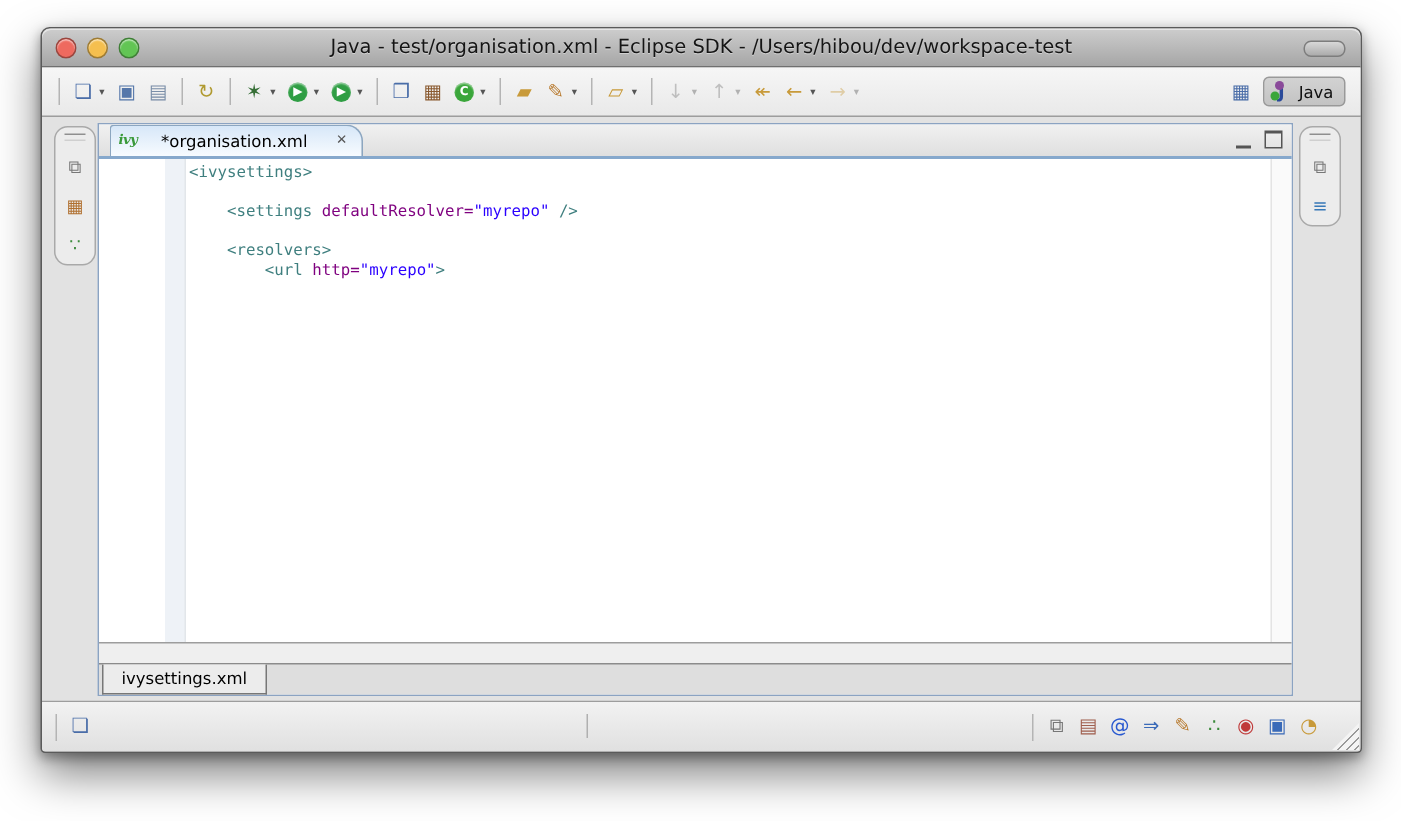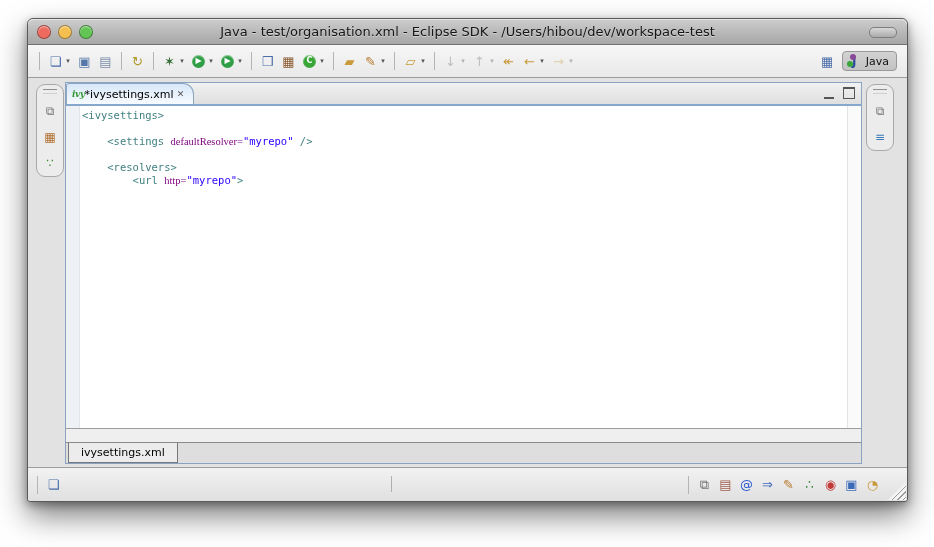--- a/index.html
+++ b/index.html
@@ -42,37 +42,37 @@
     display:flex;flex-direction:column;align-items:center;padding:4px 0;gap:8px;}
   .rail .grip{width:14px;height:3px;border-top:1px solid #8f8f8f;border-bottom:1px solid #cfcfcf;}
   .rail .icn{font-size:12px;}
   #left-rail{left:8px;top:6px;}
   #right-rail{right:13px;top:6px;}
   
   .editor{position:absolute;left:37px;top:4px;width:795px;height:380px;background:#fff;
     border:1px solid #8ba3c2;display:flex;flex-direction:column;}
   .tabrow{height:21px;flex:0 0 21px;background:linear-gradient(#f1f1f1,#dfdfdf);
     border-bottom:2px solid #86a8cc;display:flex;align-items:flex-end;position:relative;}
-  .etab{height:20px;margin-left:0;padding:0 9px 0 5px;display:flex;align-items:center;gap:0;
+  .etab{height:20px;margin-left:7px;padding:0 9px 0 5px;display:flex;align-items:center;gap:16px;
     background:linear-gradient(#d7e7f8,#f7fbff);border:1px solid #8ca6c0;border-bottom:none;
     border-radius:3px 11px 0 0;font-size:11px;color:#000;}
   .ivy-logo{font-style:italic;font-weight:bold;font-size:9px;color:#3a9a3a;letter-spacing:-.5px;
     font-family:"DejaVu Serif","Liberation Serif",serif;}
   .tab-close{font-size:9px;color:#555;margin-left:3px;}
   .tab-ctrls{position:absolute;right:6px;top:4px;display:flex;gap:9px;align-items:center;}
   .wbtn-min{width:10px;height:9px;border-bottom:2px solid #555;}
   .wbtn-max{width:10px;height:9px;border:1px solid #555;border-top:2px solid #555;}
-  .content{flex:1 1 auto;display:flex;min-height:0;}
+  .content{flex:1 1 auto;display:flex;min-height:0;padding-left:44px;}
   .aruler{flex:0 0 13px;background:#eef2f7;border-right:1px solid #e2e6ea;}
   .codearea{flex:1 1 auto;overflow:hidden;padding-top:3px;
     font-family:"DejaVu Sans Mono","Liberation Mono",monospace;font-size:10.5px;line-height:13px;color:#000;}
   .codeline{white-space:pre;height:13px;padding-left:2px;}
   .codeline.hl{background:var(--linehl,#e6f0fb);}
   .codearea .t{color:var(--tag,#3f7f7f);}
-  .codearea .a{color:var(--attr,#7f007f);font-family:Liberation Serif, serif;}
+  .codearea .a{color:var(--attr,#7f007f);}
   .codearea .v{color:var(--val,#2a00ff);}
   .oruler{flex:0 0 13px;background:#fafafa;border-left:1px solid #e4e4e4;}
   .hscroll{flex:0 0 13px;background:#efefef;border-top:1px solid #9d9d9d;}
   .btabrow{flex:0 0 20px;background:#dedede;border-top:1px solid #8b8b8b;display:flex;}
   .btab{margin-left:2px;padding:0 12px;display:flex;align-items:center;font-size:11px;color:#000;
     background:#ececec;border:1px solid #777;border-top:none;}
   
   .statusbar{height:33px;flex:0 0 33px;background:linear-gradient(#f2f2f2,#e0e0e0);
     border-top:1px solid #9d9d9d;display:flex;align-items:center;padding:0 4px;position:relative;
     border-radius:0 0 3px 3px;}
@@ -205,21 +205,21 @@
         </span>
         <span class="tbtn">
           <span class="icn" style="color: rgb(58, 122, 184);">≡</span>
         </span>
       </div>
 
     <div class="editor">
       <div class="tabrow">
         <div class="etab">
           <span class="ivy-logo">ivy</span>
-          <span>*ivysettings.xml</span>
+          <span>*organisation.xml</span>
           <span class="tab-close">✕</span>
         </div>
         <div class="tab-ctrls">
           <span class="wbtn-min"></span>
           <span class="wbtn-max"></span>
         </div>
       </div>
       <div class="content">
         <div class="aruler"></div>
         <div class="codearea" id="code-lines">

